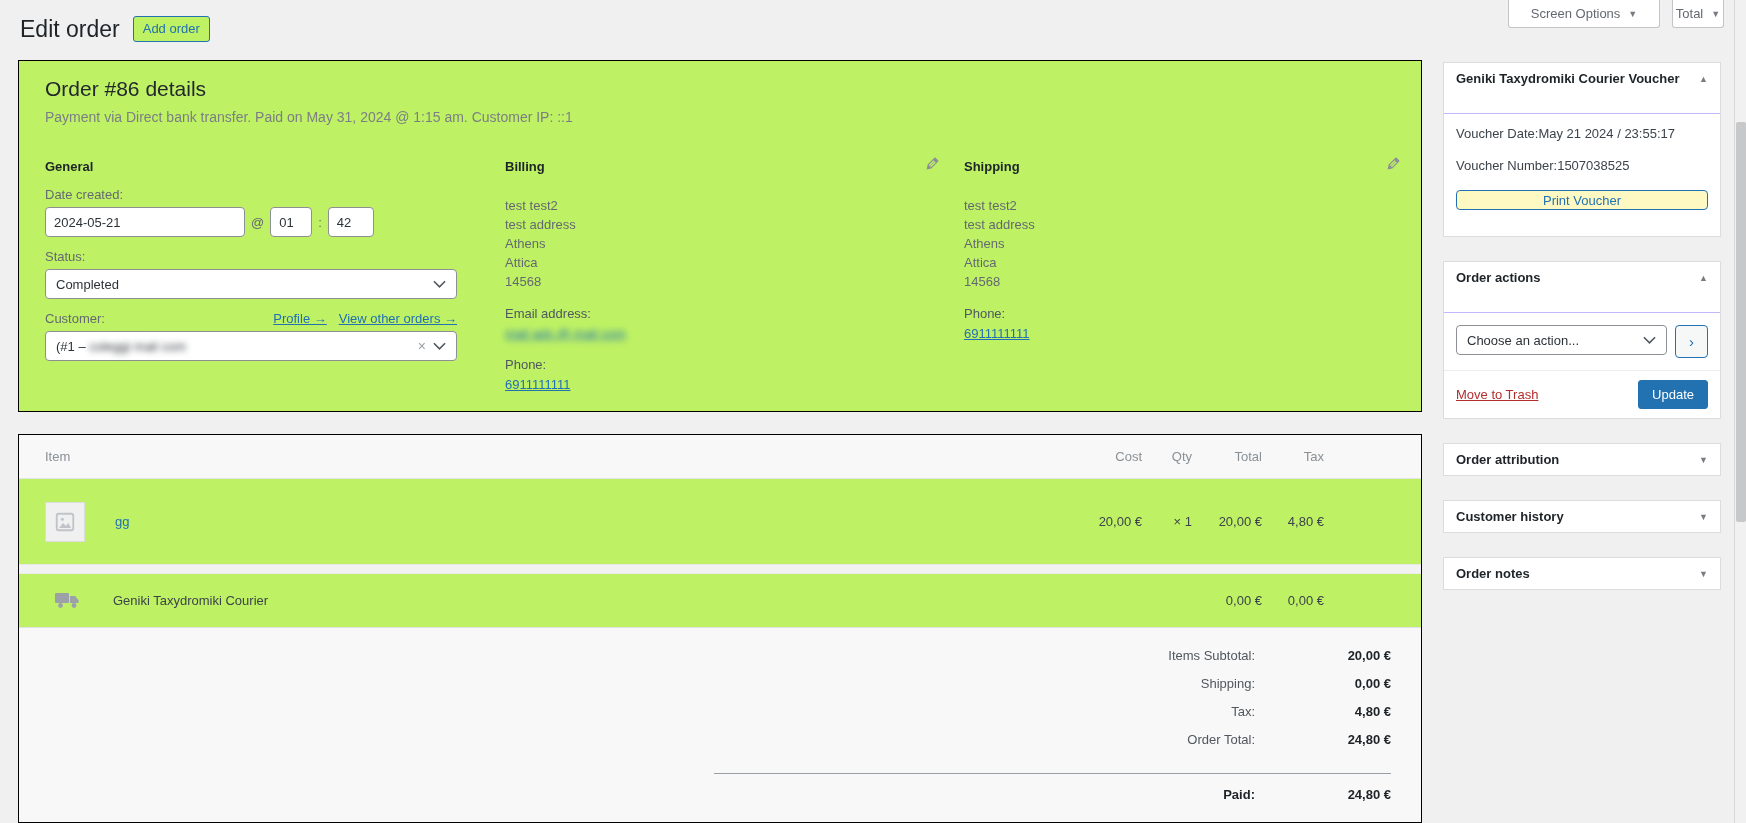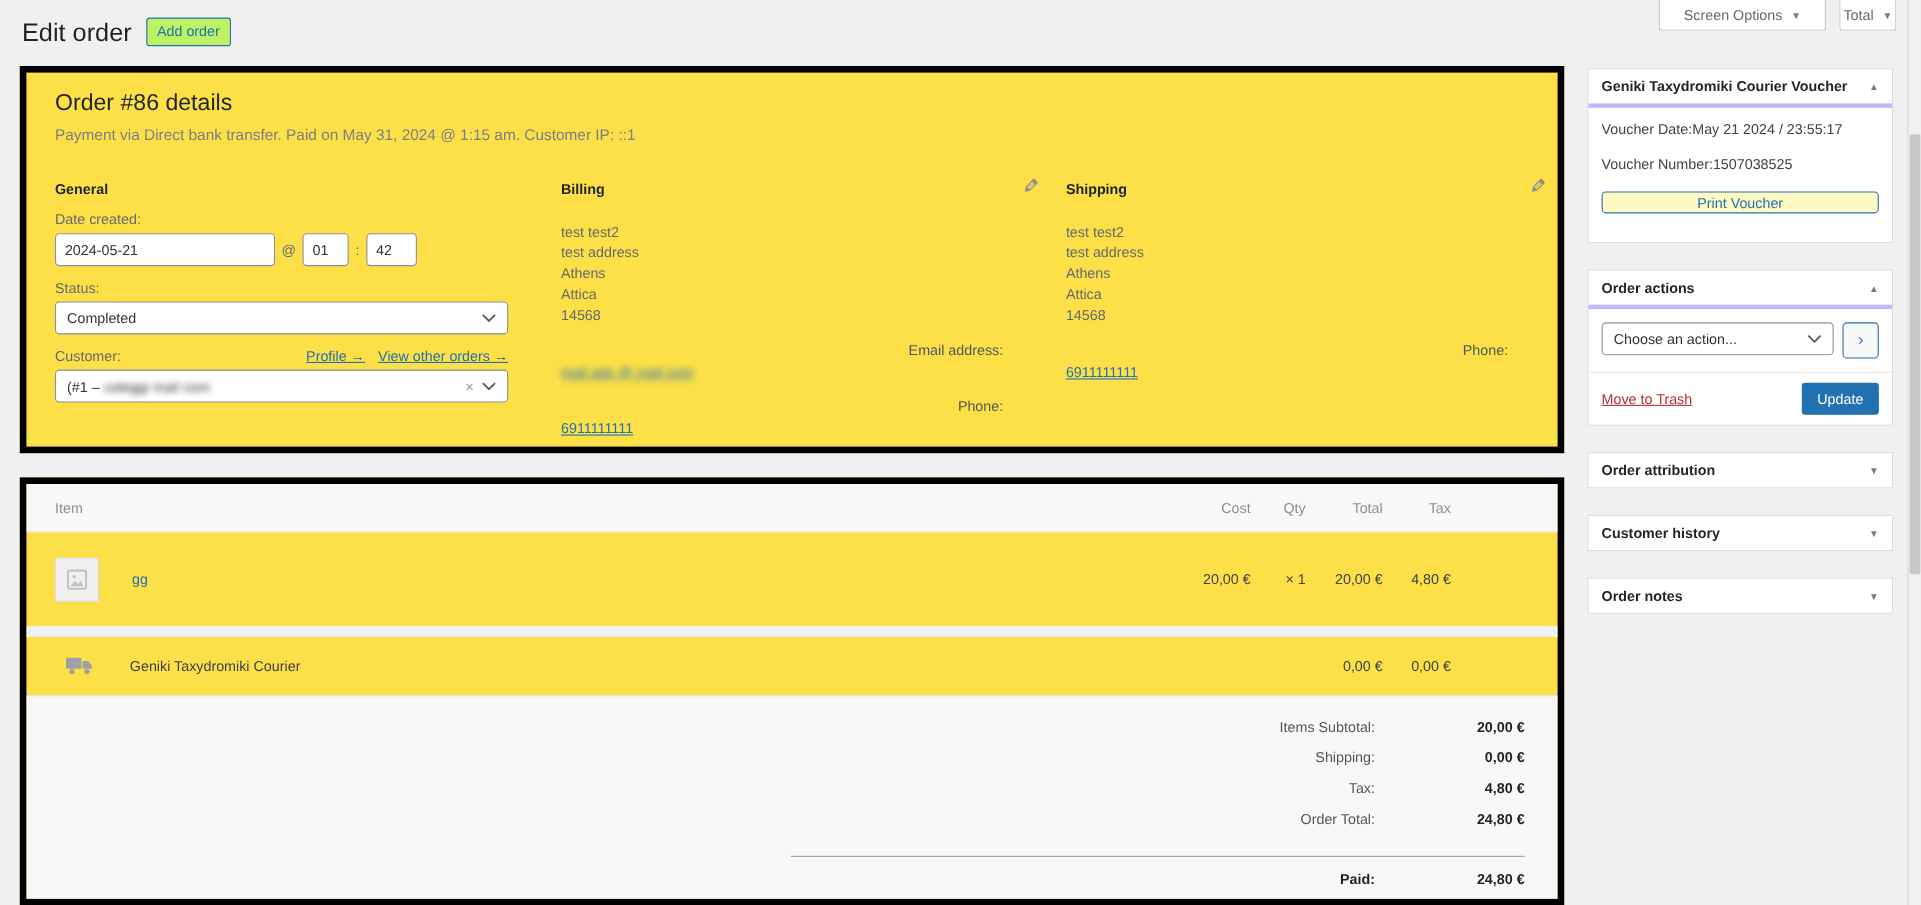--- a/index.html
+++ b/index.html
@@ -18,21 +18,21 @@
   }
   .top-tab{
     position:absolute;top:0;height:28px;background:#fff;border:1px solid #c3c4c7;border-top:none;
     border-radius:0 0 3px 3px;display:flex;align-items:center;justify-content:center;gap:8px;
     color:#646970;font-size:13px;cursor:pointer;box-sizing:border-box;
   }
   .tab-screen-options{left:1508px;width:152px;}
   .tab-help{left:1672px;width:52px;}
   .dd-arrow{font-size:9px;color:#787c82;}
   
-  .box{position:absolute;background:#fde047;border:6px solid #000000;box-sizing:border-box;}
+  .box{position:absolute;background:#bef264;border:1px solid #000000;box-sizing:border-box;}
   .order-box{left:18px;top:60px;width:1404px;height:352px;}
   .items-box{left:18px;top:434px;width:1404px;height:389px;overflow:hidden;}
   
   .order-title{position:absolute;left:26px;top:16px;font-size:21px;font-weight:400;color:#23282d;margin:0;}
   .order-meta{position:absolute;left:26px;top:48px;font-size:14px;color:#7b7f84;margin:0;}
   .col{position:absolute;top:98px;}
   .col-general{left:26px;width:412px;}
   .col-billing{left:486px;width:402px;}
   .col-shipping{left:945px;width:402px;}
   .col-heading{font-size:13px;font-weight:700;color:#1d2327;margin:0 0 13px 0;}
@@ -49,21 +49,21 @@
   .fakeselect{
     height:30px;border:1px solid #8c8f94;border-radius:4px;background:#fff;box-sizing:border-box;
     display:flex;align-items:center;justify-content:space-between;padding:0 10px;color:#2c3338;cursor:pointer;
   }
   .sel-icons{display:flex;align-items:center;gap:7px;}
   .clear-x{color:#9aa0a6;font-size:14px;}
   .customer-label-row{display:flex;justify-content:space-between;align-items:baseline;margin-top:12px;}
   .customer-links{display:flex;gap:12px;}
   .blue-link{color:#2271b1;text-decoration:underline;font-size:13px;}
   .addr-line{line-height:19px;color:#646970;}
-  .addr-label{color:#50575e;margin-top:14px;line-height:17px;text-align:right;}
+  .addr-label{color:#50575e;margin-top:14px;line-height:17px;}
   .addr-value{margin-top:3px;line-height:17px;}
   .redacted{filter:blur(3px);user-select:none;}
   .pencil{position:absolute;top:94px;cursor:pointer;line-height:0;}
   .pencil-billing{left:905px;}
   .pencil-shipping{left:1366px;}
   
   .tbl-header{
     height:44px;display:flex;align-items:center;background:#f8f8f8;border-bottom:1px solid #e2e4e7;
     color:#8a9095;padding-left:26px;padding-right:97px;box-sizing:border-box;
   }
@@ -95,21 +95,21 @@
   .paid-row{margin-top:13px;}
   .paid-row .t-label{font-weight:700;color:#1d2327;}
   
   .sidebar{position:absolute;left:1443px;top:62px;width:278px;}
   .panel{background:#fff;border:1px solid #dcdcde;margin-bottom:24px;box-sizing:border-box;}
   .panel-header{
     padding:8px 12px;display:flex;justify-content:space-between;align-items:center;cursor:pointer;
   }
   .panel-title{font-weight:700;color:#1d2327;font-size:13px;white-space:nowrap;}
   .panel-toggle{font-size:9px;color:#787c82;}
-  .panel-body{padding:12px;border-top:4px solid #c4b5fd;}
+  .panel-body{padding:12px;border-top:1px solid #c4b5fd;margin-top:19px;}
   .meta-line{color:#3c434a;margin-bottom:16px;line-height:16px;}
   .print-btn{
     display:block;width:100%;height:20px;background:#fef9c3;border:1px solid #2271b1;border-radius:4px;
     color:#2271b1;font-size:13px;font-family:inherit;cursor:pointer;margin-bottom:14px;
   }
   .success-note{
     background:#17a12b;color:#fff;font-weight:700;padding:11px 12px;border-radius:4px;line-height:1.35;
   }
   .action-row{display:flex;gap:8px;}
   .action-select{flex:1;}

